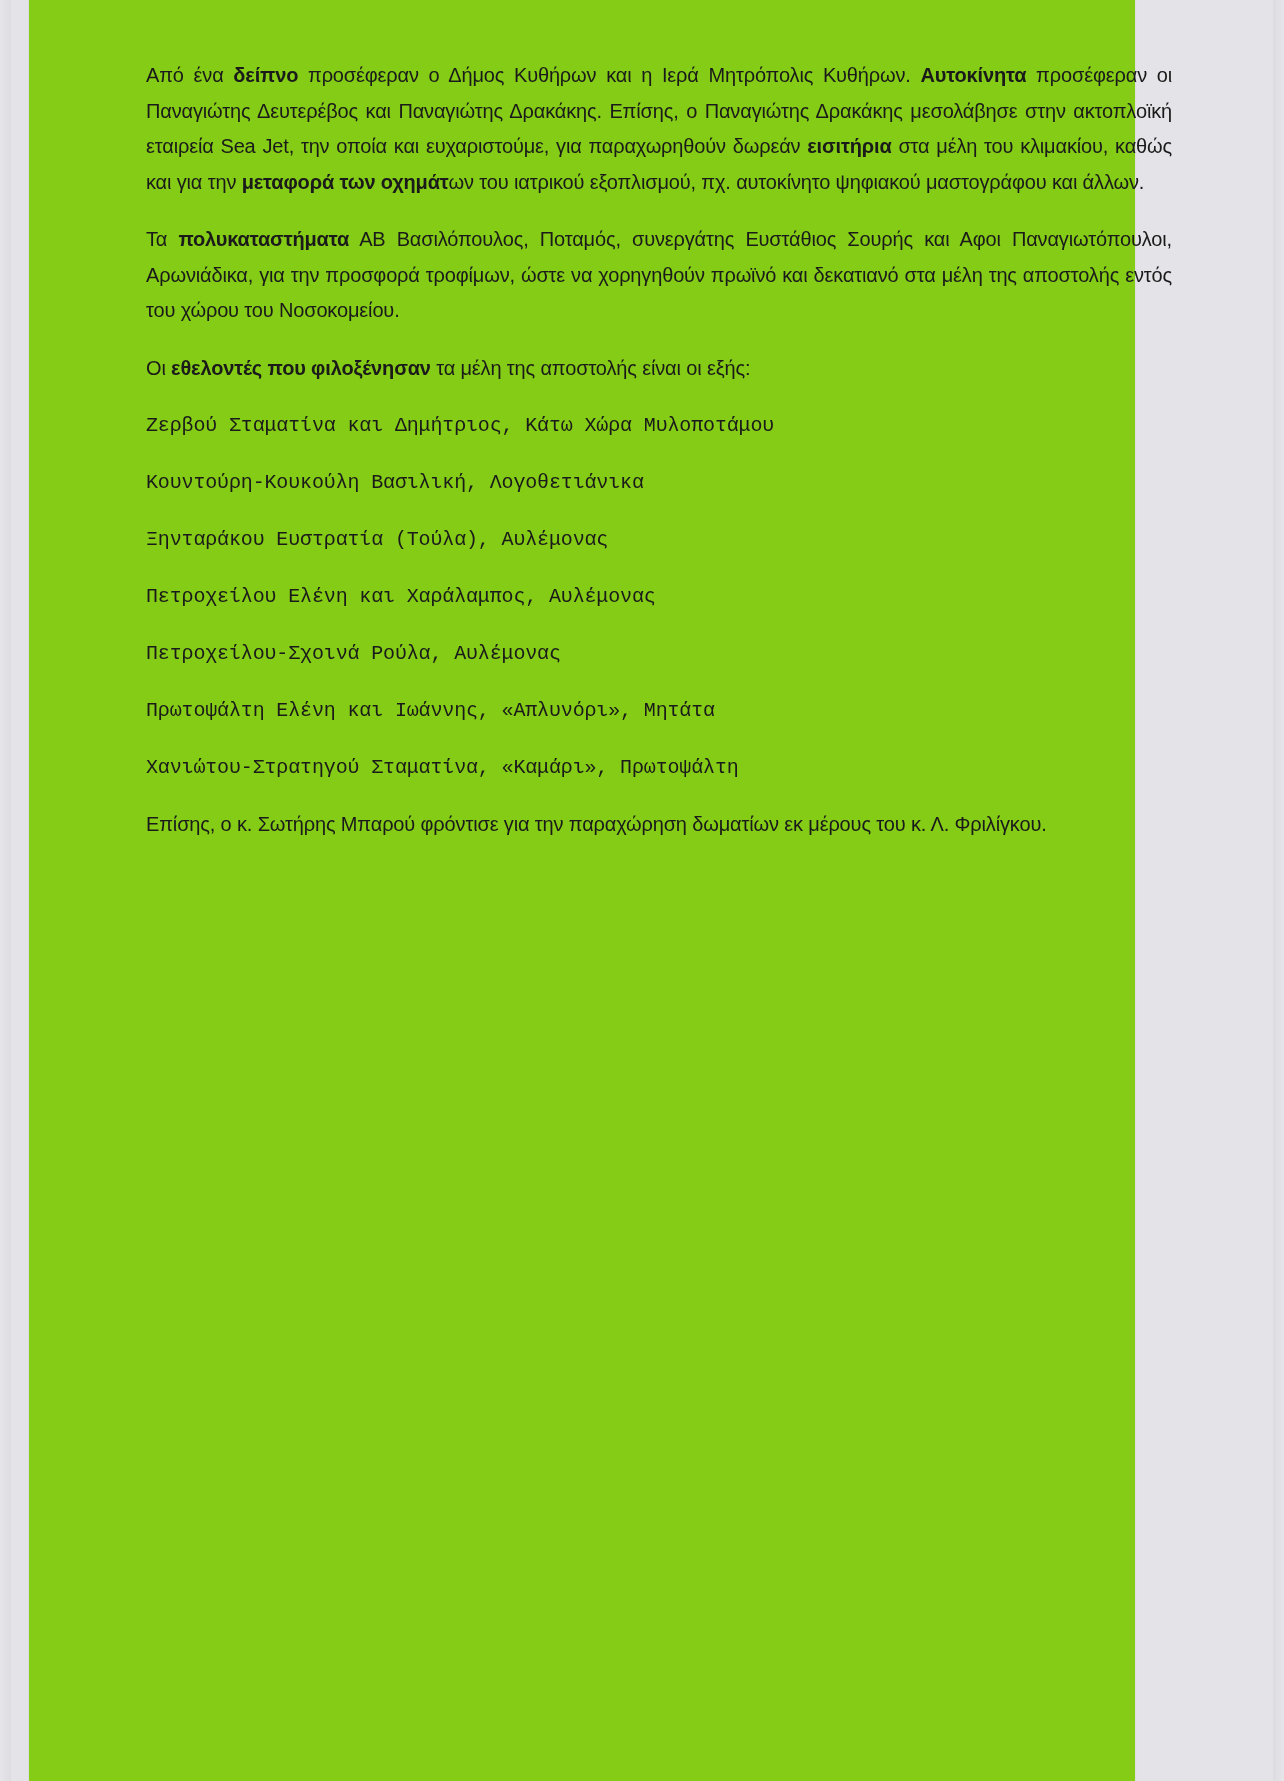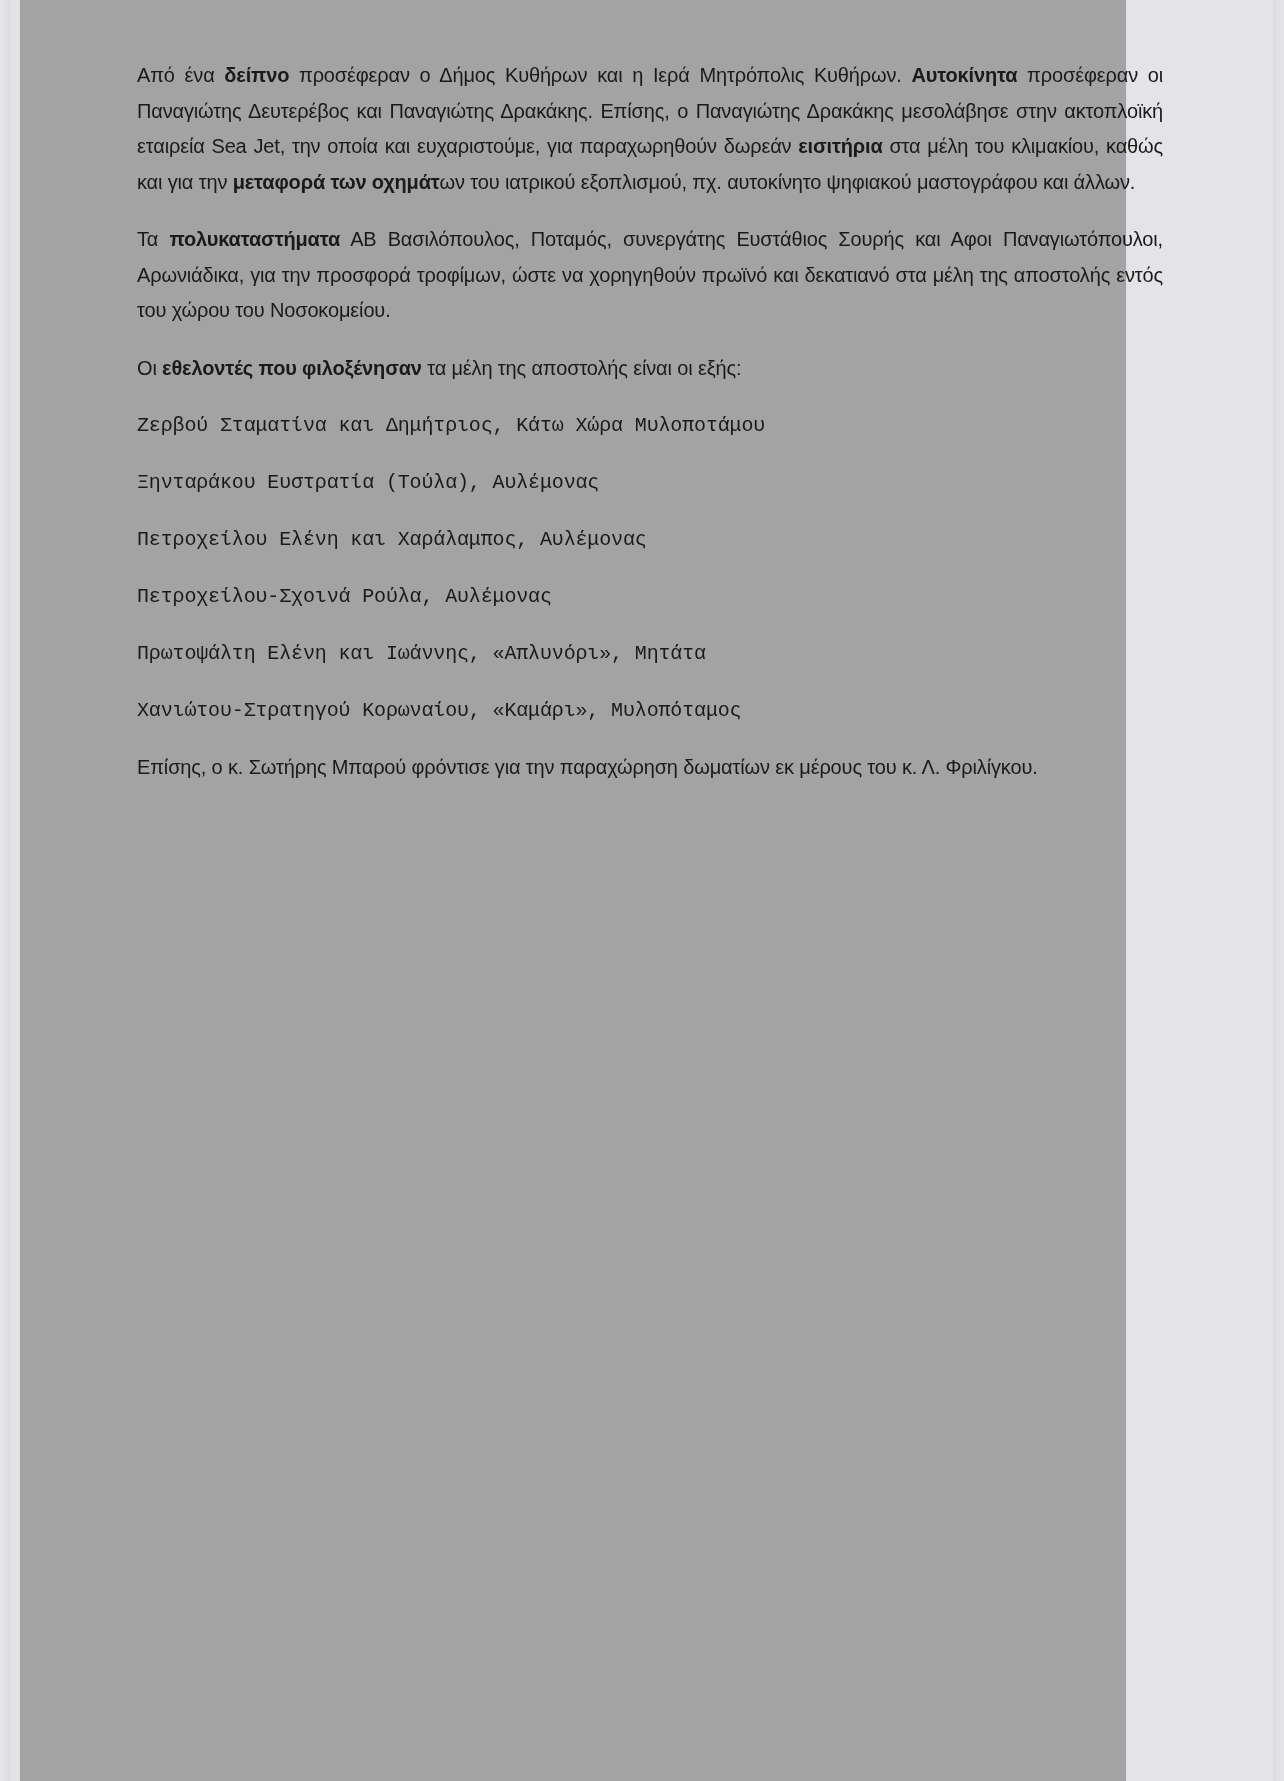--- a/index.html
+++ b/index.html
@@ -16,25 +16,25 @@
   .gutter-left {
     position: absolute; left: 0; top: 0; width: 11px; height: 1781px;
     background: linear-gradient(to right, #e6e6ea, #dcdce1);
   }
   .gutter-right {
     position: absolute; right: 0; top: 0; width: 11px; height: 1781px;
     background: linear-gradient(to right, #dcdce1, #e6e6ea);
   }
   .page {
     position: absolute;
-    left: 20px;
+    left: 29px;
     top: 0;
     width: 1106px;
     height: 1781px;
-    background: #a3a3a3;
+    background: #84cc16;
     box-shadow: 0 0 2px rgba(0,0,0,0.08);
   }
   .content {
     position: absolute;
     left: 117px;
     top: 58px;
     width: 1026px;
     font-family: "Liberation Sans", sans-serif;
     font-size: 20px;
     line-height: 35.5px;
@@ -68,23 +68,24 @@
 
 <div class="page">
   <div class="content">
     <div id="top-paras">
         <p class="para"><span class="run">Από  ένα </span><span class="run-bold">δείπνο</span><span class="run"> προσέφεραν ο Δήμος Κυθήρων και η Ιερά Μητρόπολις Κυθήρων.  </span><span class="run-bold">Αυτοκίνητα</span><span class="run"> προσέφεραν οι Παναγιώτης  Δευτερέβος και Παναγιώτης Δρακάκης. Επίσης, ο Παναγιώτης Δρακάκης μεσολάβησε στην ακτοπλοϊκή εταιρεία Sea Jet, την  οποία και ευχαριστούμε, για παραχωρηθούν  δωρεάν </span><span class="run-bold">εισιτήρια</span><span class="run"> στα μέλη του κλιμακίου, καθώς και για την </span><span class="run-bold">μεταφορά των οχημάτ</span><span class="run">ων  του ιατρικού εξοπλισμού, πχ. αυτοκίνητο ψηφιακού μαστογράφου και άλλων.</span></p>
         <p class="para"><span class="run">Τα </span><span class="run-bold">πολυκαταστήματα</span><span class="run"> ΑΒ Βασιλόπουλος, Ποταμός, συνεργάτης Ευστάθιος Σουρής και Αφοι Παναγιωτόπουλοι, Αρωνιάδικα, για την προσφορά τροφίμων, ώστε να χορηγηθούν πρωϊνό και δεκατιανό στα μέλη της αποστολής εντός του χώρου του Νοσοκομείου.</span></p>
         <p class="para"><span class="run">Οι </span><span class="run-bold">εθελοντές που φιλοξένησαν</span><span class="run">  τα μέλη της αποστολής είναι οι εξής:</span></p>
       </div>
     <ul class="host-list" id="host-list">
         <li class="host-item">Ζερβού Σταματίνα και Δημήτριος, Κάτω Χώρα Μυλοποτάμου</li>
+        <li class="host-item">Κουντούρη-Κουκούλη  Βασιλική, Λογοθετιάνικα</li>
         <li class="host-item">Ξηνταράκου Ευστρατία (Τούλα), Αυλέμονας</li>
         <li class="host-item">Πετροχείλου Ελένη  και Χαράλαμπος, Αυλέμονας</li>
         <li class="host-item">Πετροχείλου-Σχοινά Ρούλα, Αυλέμονας</li>
         <li class="host-item">Πρωτοψάλτη Ελένη  και Ιωάννης, «Απλυνόρι», Μητάτα</li>
-        <li class="host-item">Χανιώτου-Στρατηγού Κορωναίου, «Καμάρι», Μυλοπόταμος</li>
+        <li class="host-item">Χανιώτου-Στρατηγού Σταματίνα, «Καμάρι», Πρωτοψάλτη</li>
       </ul>
     <div id="bottom-paras">
         <p class="para"><span class="run">Επίσης, ο κ. Σωτήρης Μπαρού φρόντισε για την παραχώρηση δωματίων εκ μέρους του κ. Λ. Φριλίγκου.</span></p>
       </div>
   </div>
 </div>
 
 </body></html>

